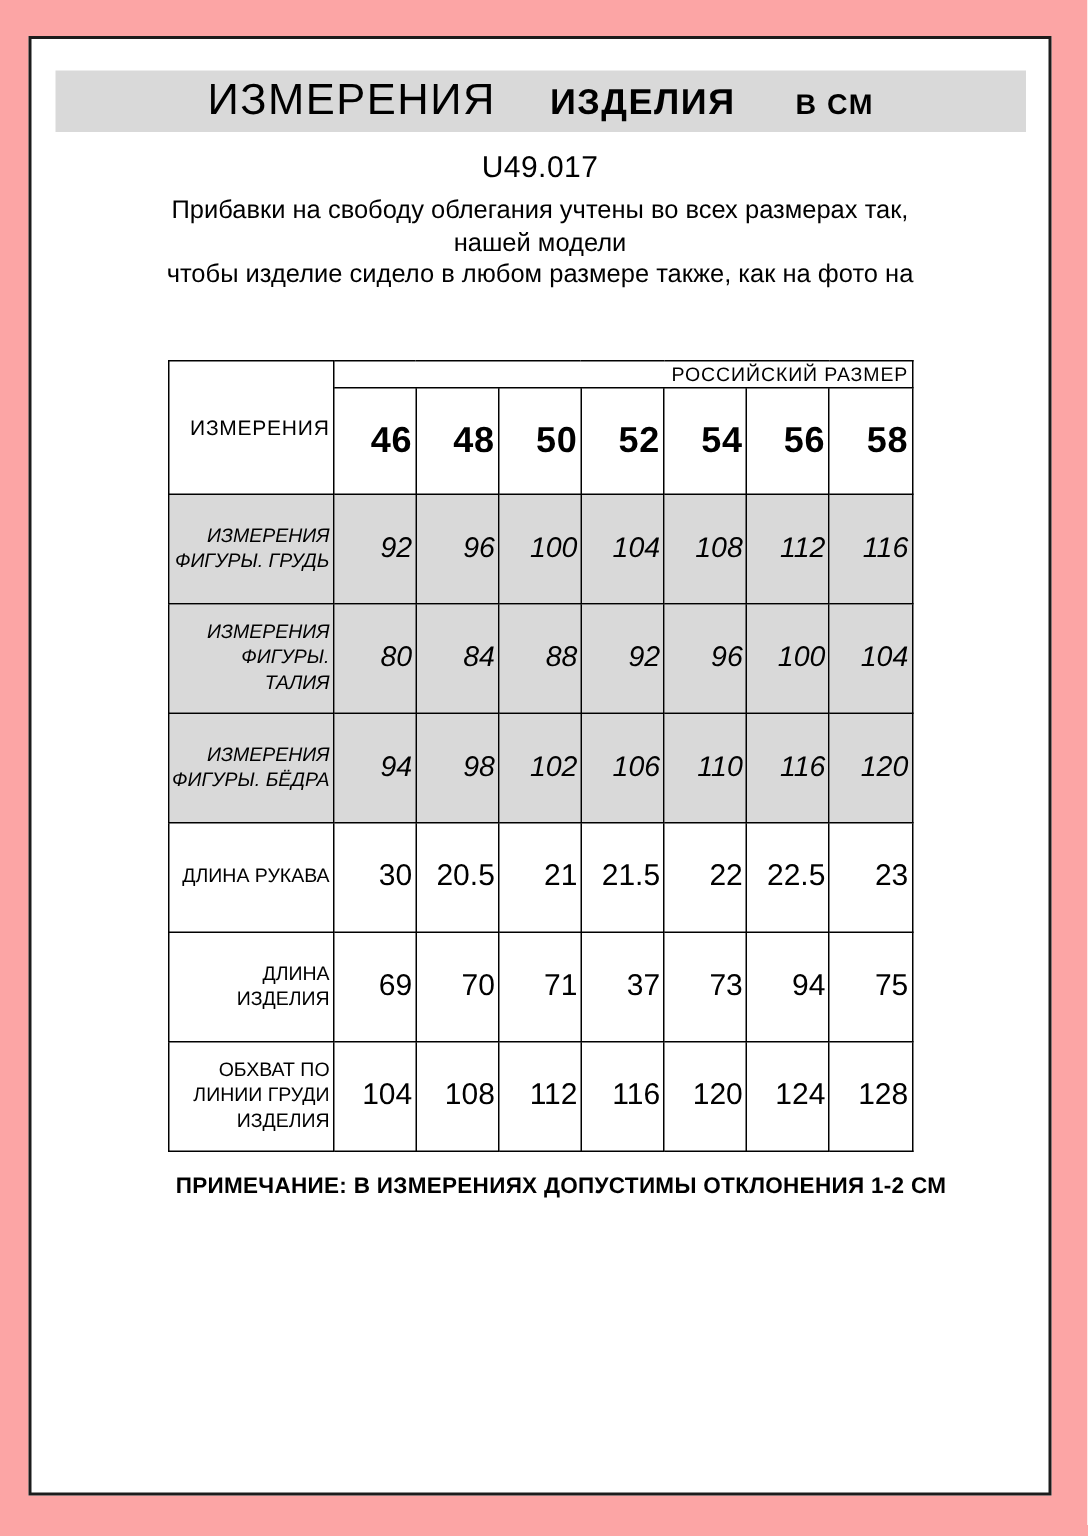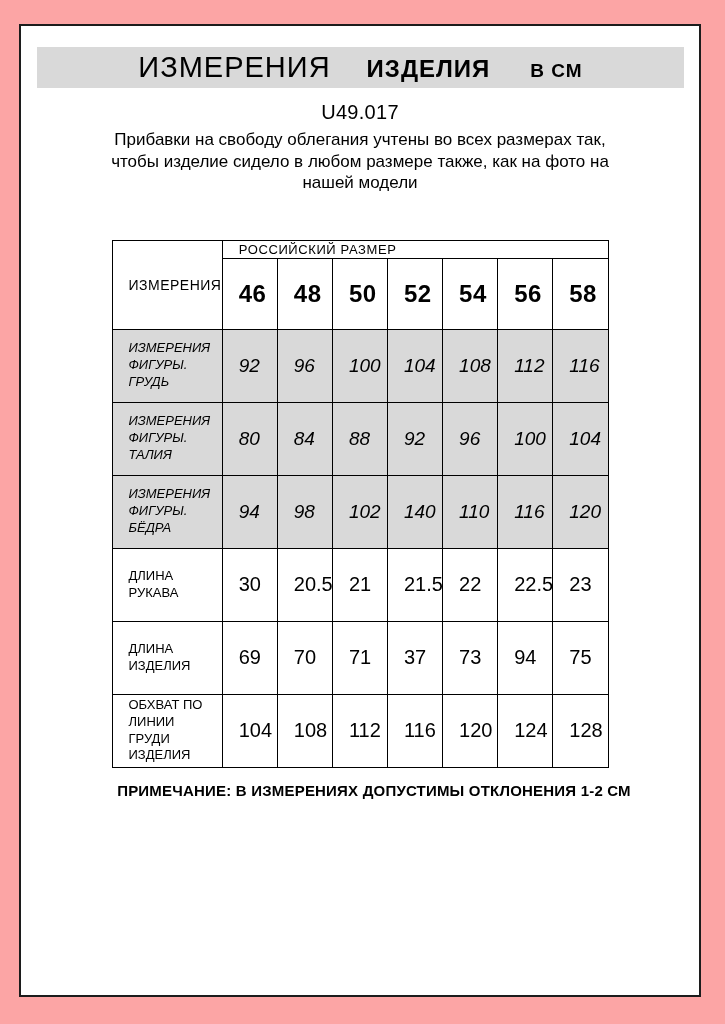--- a/index.html
+++ b/index.html
@@ -65,22 +65,22 @@
     line-height: 21.5px;
   }
   table.size-table {
     border-collapse: collapse;
     table-layout: fixed;
     margin: 46px auto 0 auto;
     width: 497px;
   }
   table.size-table td, table.size-table th {
     border: 1px solid #000000;
-    padding: 0 16px;
-    text-align: left;
+    padding: 0 2px;
+    text-align: right;
     vertical-align: middle;
     overflow: hidden;
   }
   col.label-col { width: 110px; }
   col.size-col  { width: 55px; }
   tr.group-row  { height: 18px; }
   tr.sizes-row  { height: 71px; }
   tr.data-row   { height: 73px; }
   .group-header {
     font-size: 13px;
@@ -129,22 +129,22 @@
     <div class="title-bar">
       <span class="t-main">ИЗМЕРЕНИЯ</span>
       <span class="t-bold">ИЗДЕЛИЯ</span>
       <span class="t-units">В СМ</span>
     </div>
 
     <div class="article">U49.017</div>
 
     <div class="intro">
       <div>Прибавки на свободу облегания учтены во всех размерах так,</div>
+      <div>нашей модели</div>
       <div>чтобы изделие сидело в любом размере также, как на фото на</div>
-      <div>нашей модели</div>
     </div>
 
     <table class="size-table">
       <colgroup>
         <col class="label-col">
         <col class="size-col">
           <col class="size-col">
           <col class="size-col">
         <col class="size-col">
           <col class="size-col">
@@ -184,21 +184,21 @@
             <td class="row-value">92</td>
             <td class="row-value">96</td>
             <td class="row-value">100</td>
             <td class="row-value">104</td>
           </tr>
           <tr class="data-row shaded">
             <td class="row-label">ИЗМЕРЕНИЯ ФИГУРЫ. БЁДРА</td>
             <td class="row-value">94</td>
             <td class="row-value">98</td>
             <td class="row-value">102</td>
-            <td class="row-value">140</td>
+            <td class="row-value">106</td>
             <td class="row-value">110</td>
             <td class="row-value">116</td>
             <td class="row-value">120</td>
           </tr>
           <tr class="data-row">
             <td class="row-label">ДЛИНА РУКАВА</td>
             <td class="row-value">30</td>
             <td class="row-value">20.5</td>
             <td class="row-value">21</td>
             <td class="row-value">21.5</td>

